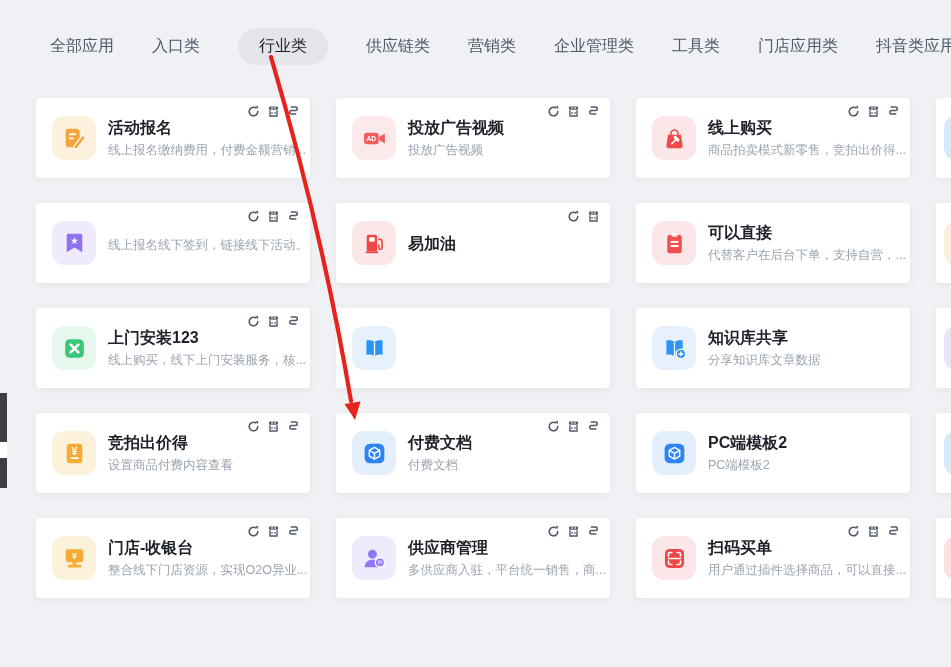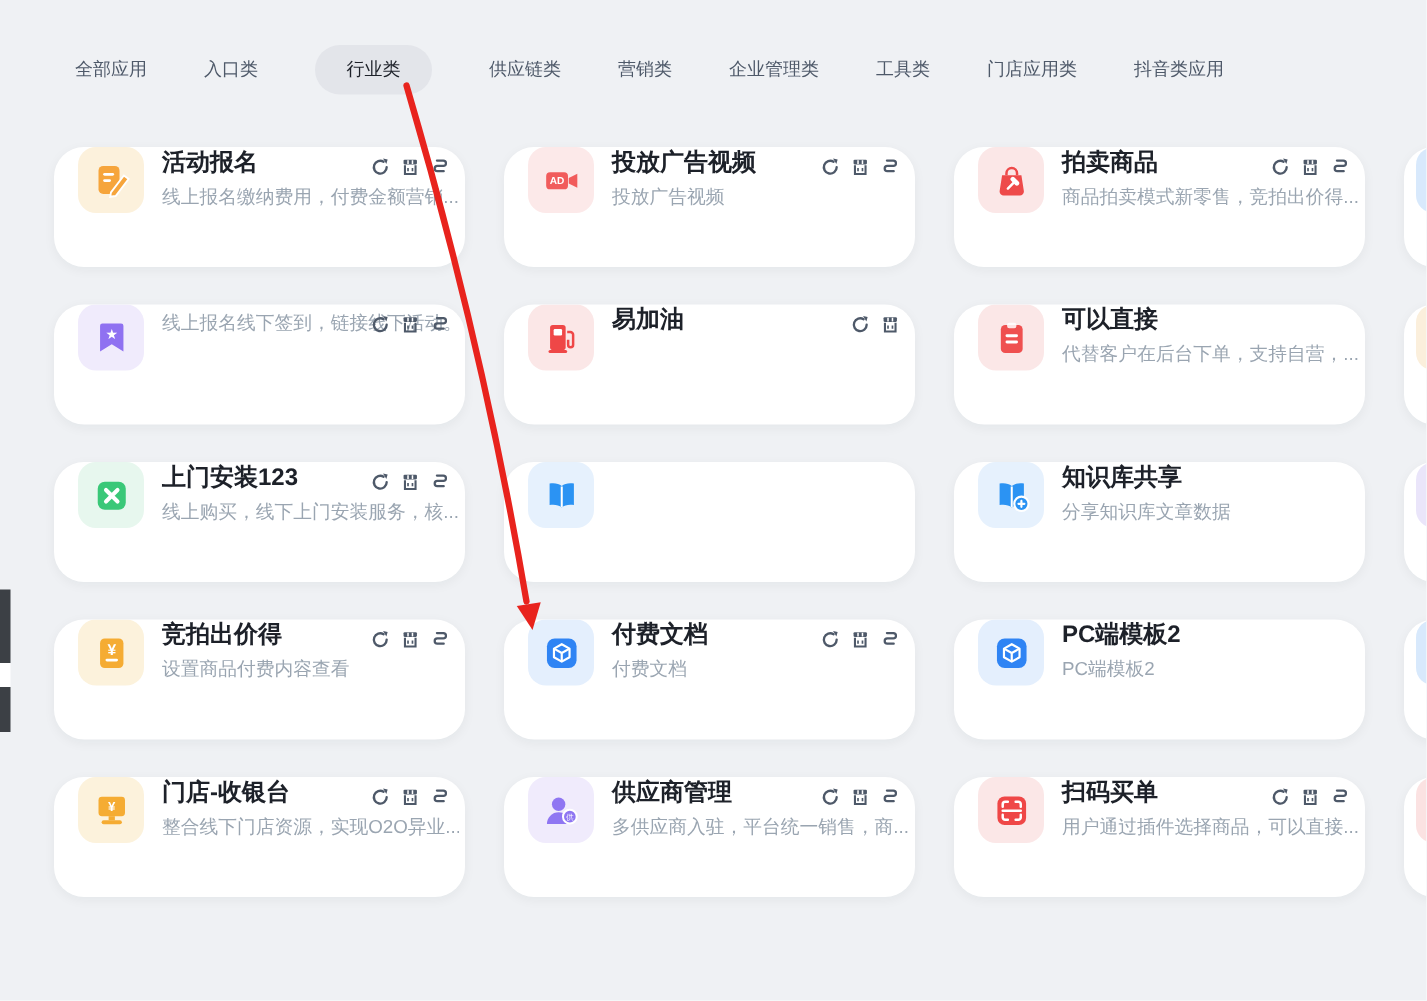--- a/index.html
+++ b/index.html
@@ -2,26 +2,26 @@
 <html><head>
 <meta charset="utf-8">
 <style>
   * { margin:0; padding:0; box-sizing:border-box; }
   html,body { width:951px; height:667px; }
   body { font-family:"Liberation Sans", sans-serif; }
   .stage { position:relative; width:951px; height:667px; background:#EFF1F4; overflow:hidden; }
 
   
   .tabbar { position:absolute; left:50px; top:26px; height:40px; display:flex; align-items:center; gap:38px; white-space:nowrap; }
-  .tab { font-size:12px; color:#4E5969; cursor:pointer; }
+  .tab { font-size:16px; color:#4E5969; cursor:pointer; }
   .tab.active { background:#E3E5EA; color:#1D2129; font-weight:normal; padding:8px 21px; border-radius:20px; }
 
   
   .grid { position:absolute; left:36px; top:98px; display:grid; grid-template-columns:repeat(4,274px); grid-auto-rows:80px; column-gap:26px; row-gap:25px; }
-  .card { position:relative; background:#FFFFFF; border-radius:20px; box-shadow:0 2px 8px rgba(29,33,41,0.05); display:flex; align-items:flex-start; gap:12px; padding:0 4px 0 16px; overflow:hidden; }
+  .card { position:relative; background:#FFFFFF; border-radius:4px; box-shadow:0 2px 8px rgba(29,33,41,0.05); display:flex; align-items:center; gap:12px; padding:0 4px 0 16px; overflow:hidden; }
   .card.partial { padding-left:8px; }
   .app-icon { flex:0 0 44px; width:44px; height:44px; border-radius:12px; display:flex; align-items:center; justify-content:center; }
   .app-icon svg { width:27px; height:27px; display:block; }
   .card-text { min-width:0; }
   .card-title { font-size:16px; font-weight:bold; color:#1D2129; line-height:21px; white-space:nowrap; }
   .card-sub { font-size:12.5px; color:#9AA5B1; margin-top:4px; white-space:nowrap; overflow:hidden; }
   .card-actions { position:absolute; top:7px; right:10px; display:flex; gap:7px; color:#4E5969; }
   .card-actions svg { width:13px; height:13px; display:block; cursor:pointer; }
 
   
@@ -203,21 +203,21 @@
         <svg>
             <use href="#i-link"></use>
           </svg>
       </div>
       <div class="app-icon" style="background: rgb(251, 231, 231); color: rgb(238, 74, 74);">
           <svg>
             <use href="#g-auction-bag"></use>
           </svg>
         </div>
       <div class="card-text">
-        <div class="card-title">拍卖商品</div>
+        <div class="card-title">线上购买</div>
         <div class="card-sub">商品拍卖模式新零售，竞拍出价得...</div>
       </div>
     </div>
 
     <div class="card partial">
       <div class="app-icon" style="background: rgb(216, 233, 252);"></div>
     </div>
 
     <div class="card">
       <div class="card-actions">

